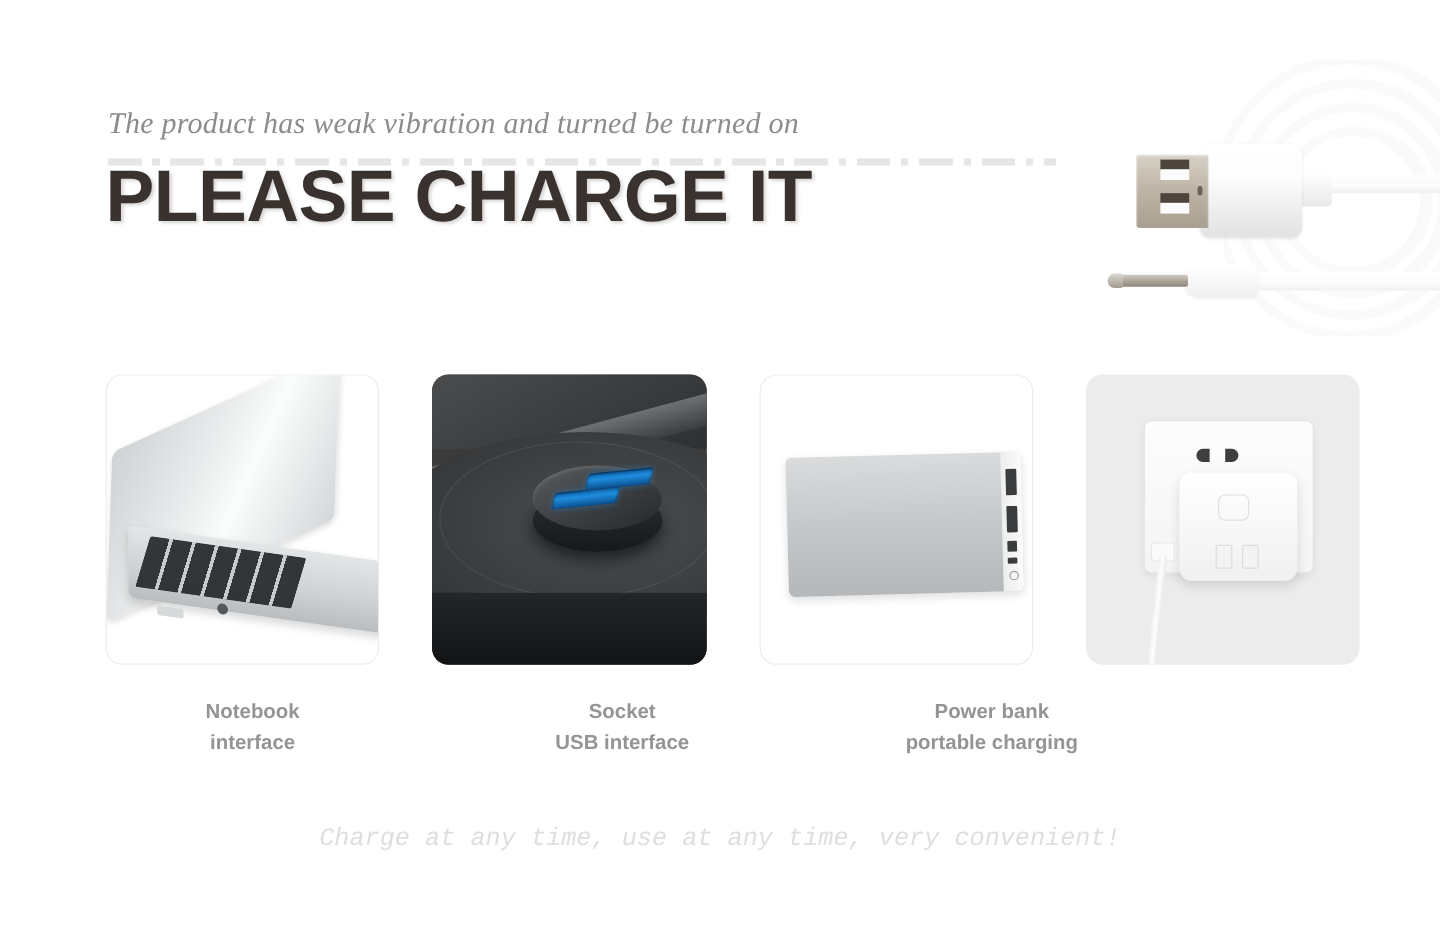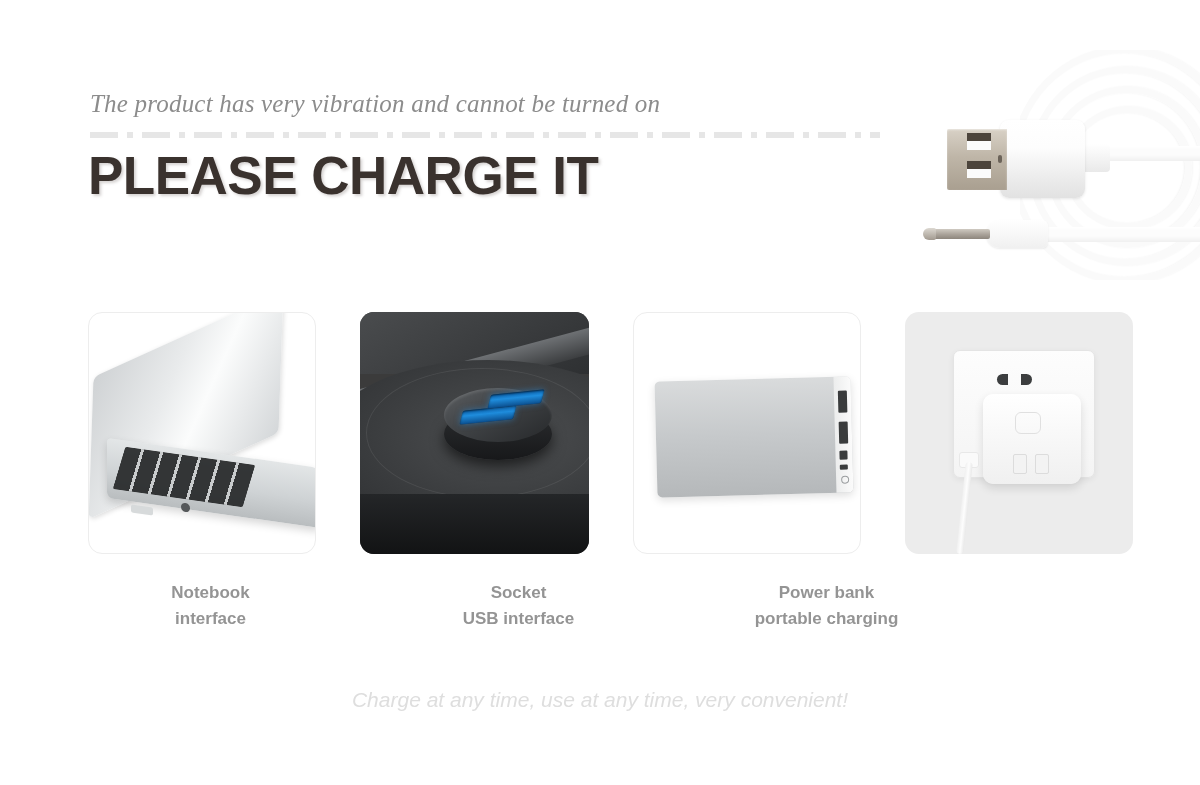--- a/index.html
+++ b/index.html
@@ -26,22 +26,22 @@
     position:absolute; left:0; top:42px;
     width:790px; height:6px;
     background-image:
       repeating-linear-gradient(to right,
         #e6e6e6 0px, #e6e6e6 28px,
         transparent 28px, transparent 37px,
         #e6e6e6 37px, #e6e6e6 43px,
         transparent 43px, transparent 52px);
   }
   .headline {
-    position:absolute; left:-2px; top:55px;
-    font-size:53px;
+    position:absolute; left:-2px; top:38px;
+    font-size:61px;
     font-weight:bold;
     color:#3a322e;
     letter-spacing:-0.5px;
     white-space:nowrap;
     text-shadow:2px 2px 3px rgba(120,110,105,.30);
   }
 
   
   .cable-art { position:absolute; right:0; top:40px; width:310px; height:250px; }
   .coil { position:absolute; right:-30px; top:10px; width:210px; height:230px; overflow:hidden; }
@@ -239,31 +239,31 @@
 
   
   .captions { position:absolute; left:88px; top:580px; width:1045px;
               display:flex; gap:63px; }
   .caption { width:245px; text-align:center; font-size:17px; color:#949494;
              font-weight:bold; line-height:1.55; }
 
   
   .tagline {
     position:absolute; left:0; top:688px; width:1200px; text-align:center;
-    font-family:Liberation Sans, sans-serif; font-style:italic;
+    font-family:Liberation Mono, monospace; font-style:italic;
     font-size:21px; color:#dedede;
   }
 </style>
 </head>
 <body>
 
 <div class="page">
 
   <div class="header">
-    <div class="subhead">The product has very vibration and cannot be turned on</div>
+    <div class="subhead">The product has weak vibration and turned be turned on</div>
     <div class="divider"></div>
     <div class="headline">PLEASE CHARGE IT</div>
   </div>
 
   <div class="cable-art">
     <div class="coil">
       <i></i>
         <i></i>
         <i></i>
         <i></i>

